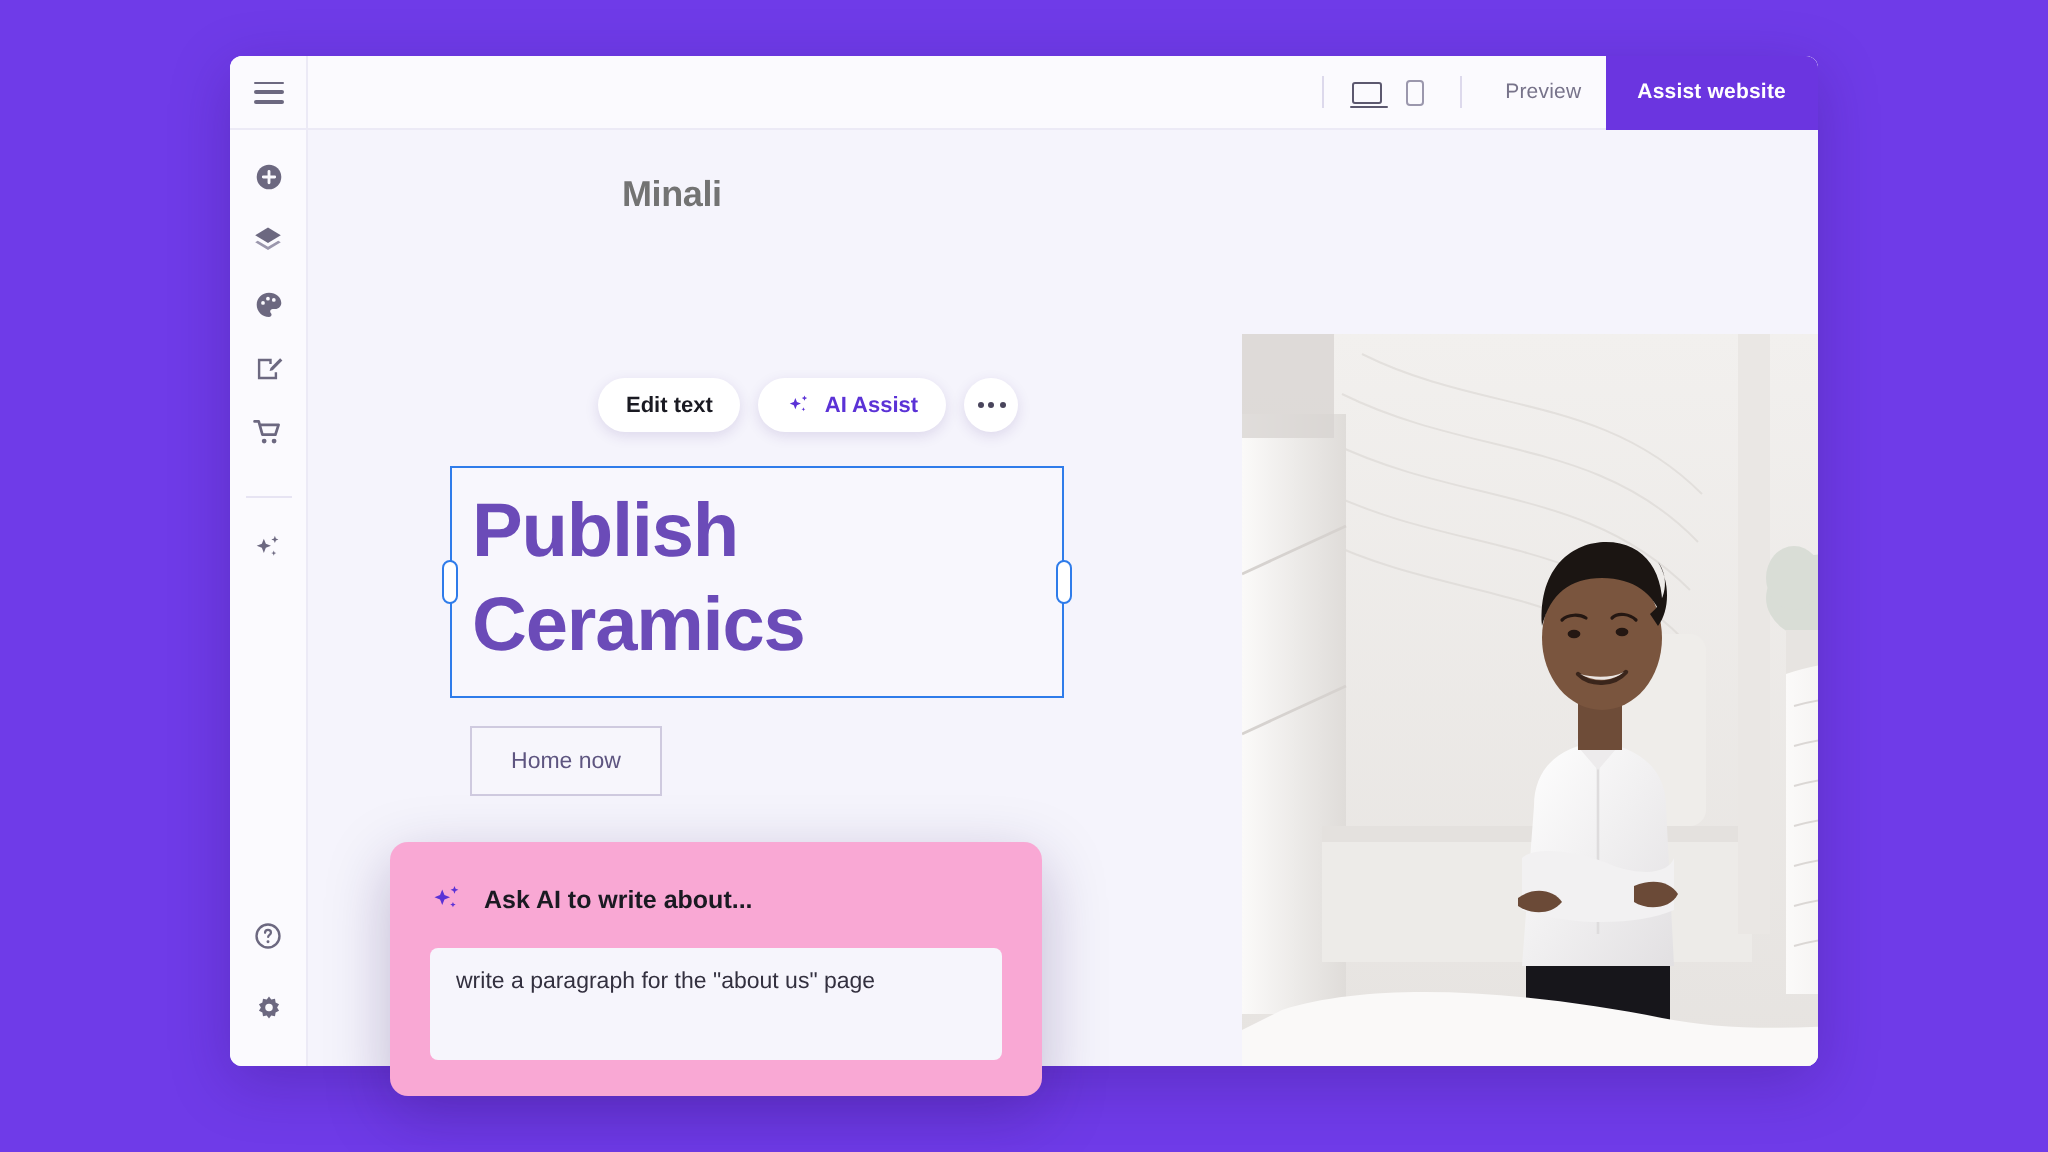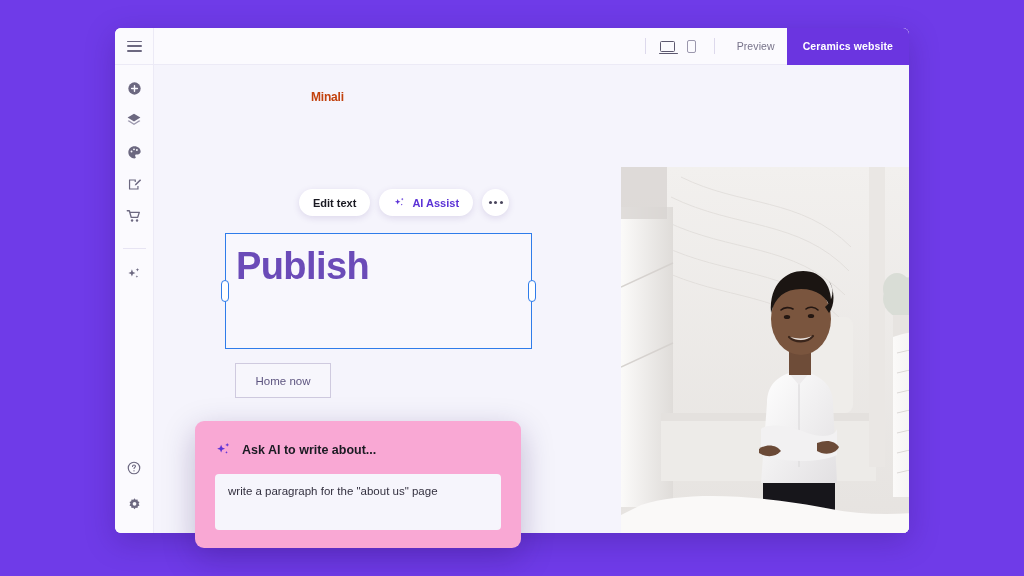--- a/index.html
+++ b/index.html
@@ -129,23 +129,23 @@
   .site-header {
     position: absolute;
     left: 0; top: 0;
     width: 755px; height: 64px;
     display: flex;
     align-items: center;
   }
   .site-logo {
     position: absolute;
     left: 157px;
-    font-size: 12px;
+    font-size: 18px;
     font-weight: bold;
-    color: #c2410c;
+    color: #737373;
     letter-spacing: -0.2px;
   }
   .site-nav {
     position: absolute;
     left: 400px;
     display: flex;
     gap: 25px;
   }
   .site-nav a {
     font-size: 11.5px;
@@ -282,21 +282,21 @@
     <div class="toolbar-right">
       <div class="tb-divider"></div>
       <div class="device-btn">
         <span class="icon-desktop"></span>
       </div>
       <div class="device-btn">
         <span class="icon-mobile"></span>
       </div>
       <div class="tb-divider"></div>
       <div class="preview-link">Preview</div>
-      <div class="publish-btn">Ceramics website</div>
+      <div class="publish-btn">Assist website</div>
     </div>
   </div>
 
   <div class="rail">
     <div class="rail-group-top">
 
       <div class="rail-btn">
         <svg width="15" height="15" viewBox="0 0 20 20">
           <circle cx="10" cy="10" r="8.2" fill="#6C6880"></circle>
           <path d="M10 6.2v7.6M6.2 10h7.6" stroke="#FBFAFE" stroke-width="1.9" stroke-linecap="round"></path>
@@ -471,20 +471,21 @@
             <i></i>
             <i></i>
             <i></i>
           </span>
       </div>
     </div>
 
     <div class="heading-box">
       <div class="hero-heading">
         <span>Publish</span><br>
+        <span>Ceramics</span>
       </div>
       <span class="handle left"></span>
       <span class="handle right"></span>
     </div>
 
     <div class="shop-now">Home now</div>
   </div>
 </div>
 
 <div class="ai-panel">

